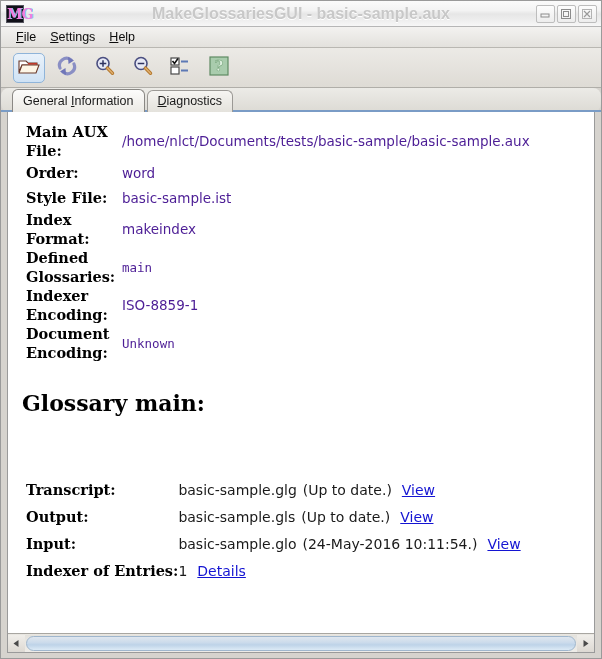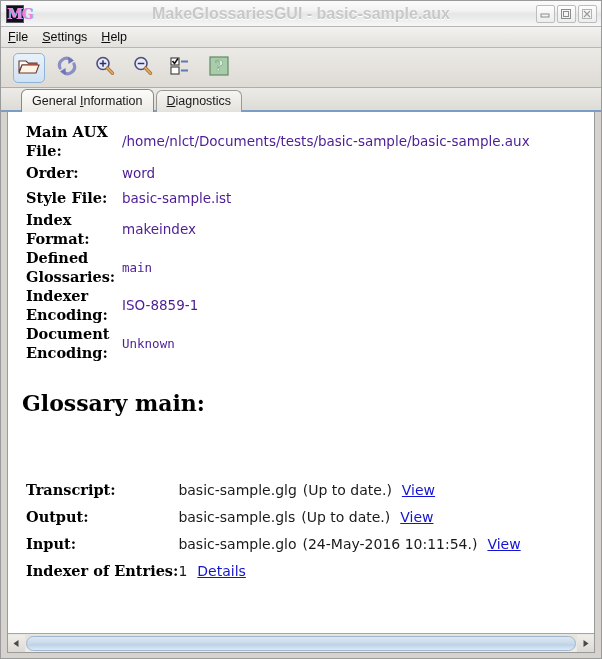--- a/index.html
+++ b/index.html
@@ -87,20 +87,21 @@
   .win-btn svg { position: absolute; left: 2px; top: 2px; }
 
   
   .menubar {
     height: 21px;
     flex: 0 0 21px;
     background: linear-gradient(to bottom, #f3f2f0, #e3e1dd);
     border-bottom: 1px solid #b9b7b2;
     display: flex;
     align-items: center;
+    padding-left: 8px;
     box-sizing: border-box;
   }
   .menu-item {
     font-size: 12.5px;
     color: #0c0c0c;
     padding: 1px 7px 2px 7px;
     font-family: "Liberation Sans", sans-serif;
   }
   .menu-item .mn { text-decoration: underline; }
 
@@ -127,24 +128,25 @@
     border: 1px solid #8fb4d9;
     background: linear-gradient(to bottom, #e9f2fb, #cfe2f4);
   }
 
   
   .tabstrip {
     flex: 0 0 24px;
     height: 24px;
     position: relative;
     background: linear-gradient(to bottom, #ecebe7, #dcdad4);
-    padding-left: 20px;
+    padding-left: 11px;
     display: flex;
     align-items: flex-end;
     box-sizing: border-box;
+    border-radius: 8px;
   }
   .tabstrip::after {
     content: "";
     position: absolute;
     left: 0; right: 0; bottom: 0;
     height: 2px;
     background: #7a9cc6;
   }
   .tab {
     position: relative;

